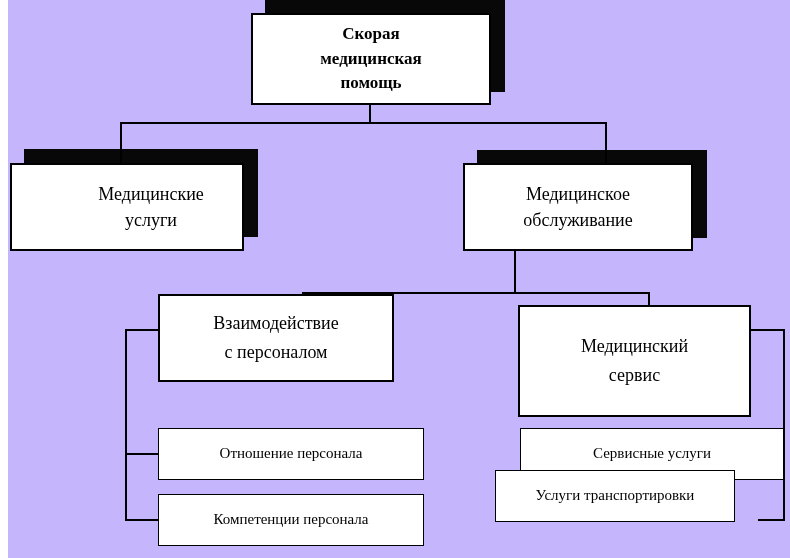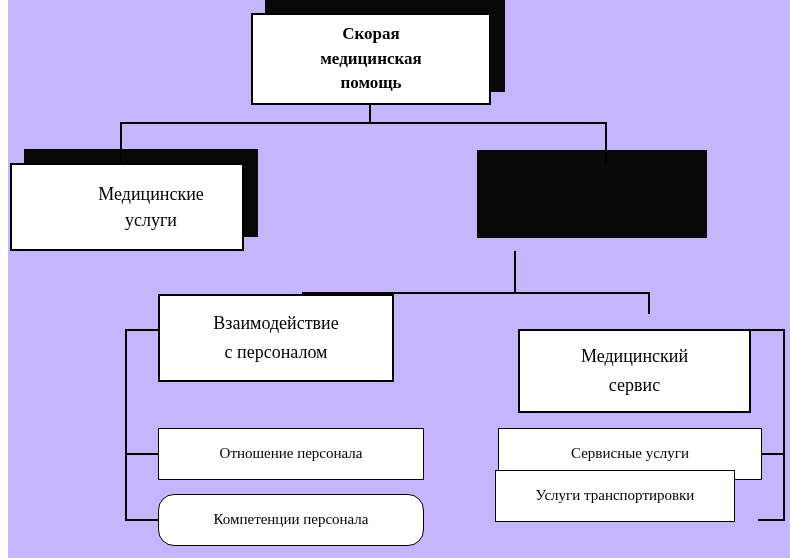--- a/index.html
+++ b/index.html
@@ -71,28 +71,30 @@
   <div class="line" style="left:750px; top:453px; width:27px; height:2px;"></div>
   <div class="line" style="left:750px; top:519px; width:27px; height:2px;"></div>
 
   <div class="box lvl1" style="left:243px; top:13px; width:240px; height:92px;">Скорая
 медицинская
 помощь</div>
 
   <div class="box lvl2" style="left:2px; top:163px; width:234px; height:88px;padding-left:48px;">Медицинские
 услуги</div>
 
+  <div class="box lvl2" style="left:455px; top:163px; width:230px; height:88px;">Медицинское
+обслуживание</div>
 
   <div class="box lvl3" style="left:150px; top:294px; width:236px; height:88px;">Взаимодействие
 с персоналом</div>
 
-  <div class="box lvl3" style="left:510px; top:329px; width:233px; height:84px;">Медицинский
+  <div class="box lvl3" style="left:510px; top:305px; width:233px; height:112px;">Медицинский
 сервис</div>
 
   <div class="box lvl4" style="left:150px; top:428px; width:266px; height:52px;">Отношение персонала</div>
 
-  <div class="box lvl4" style="left:150px; top:494px; width:266px; height:52px;border-radius:16px;">Компетенции  персонала</div>
+  <div class="box lvl4" style="left:150px; top:494px; width:266px; height:52px;">Компетенции  персонала</div>
 
-  <div class="box lvl4" style="left:490px; top:428px; width:264px; height:52px;">Сервисные услуги</div>
+  <div class="box lvl4" style="left:512px; top:428px; width:264px; height:52px;">Сервисные услуги</div>
 
   <div class="box lvl4" style="left:487px; top:470px; width:240px; height:52px;">Услуги транспортировки</div>
 
 </div>
 
 </body></html>

